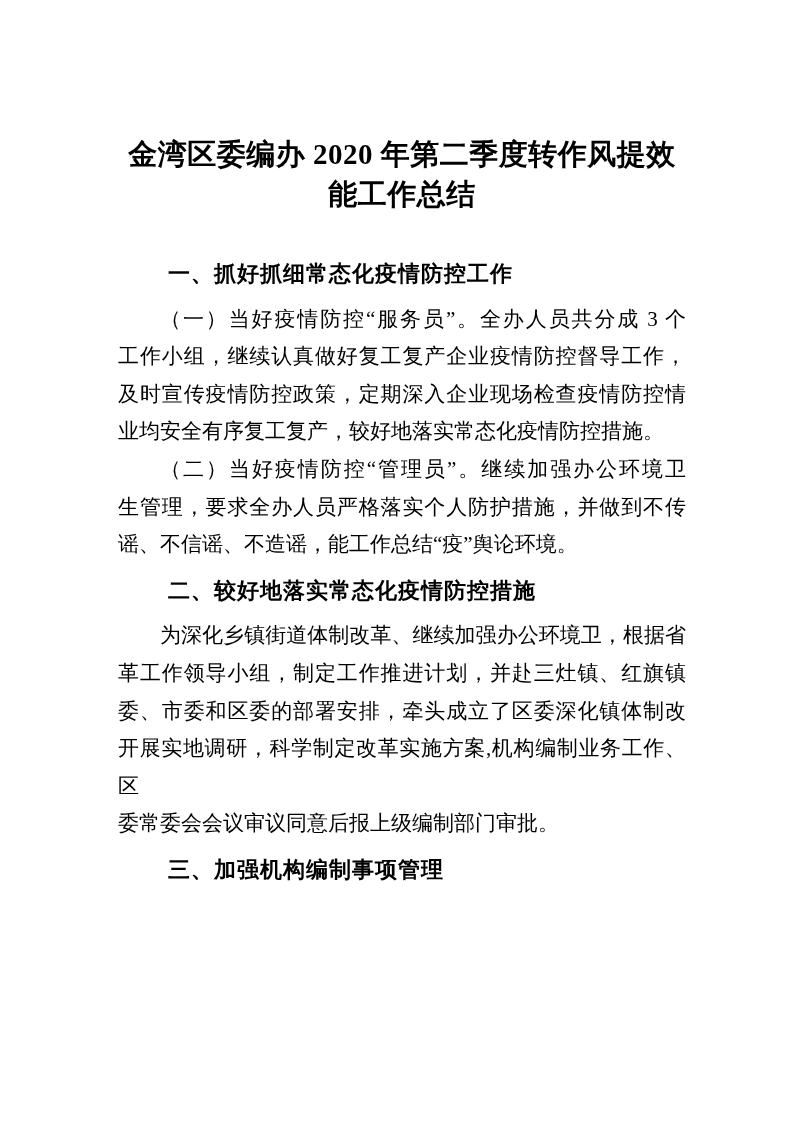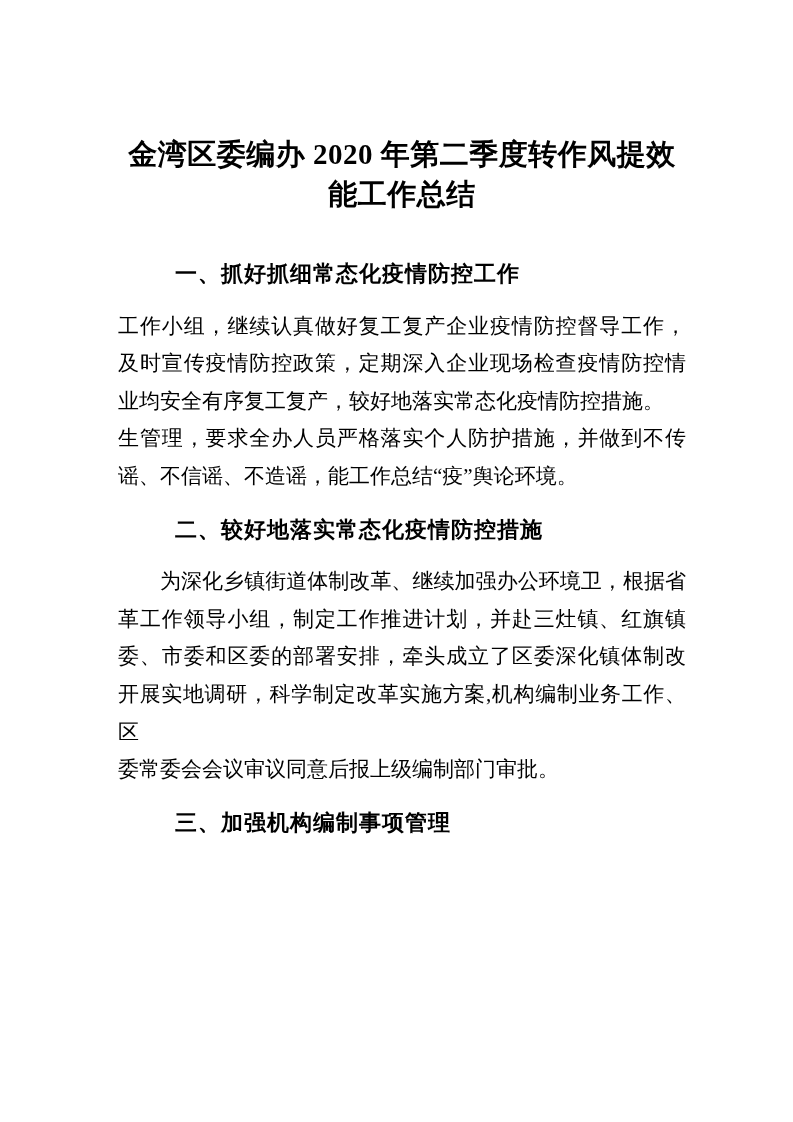--- a/index.html
+++ b/index.html
@@ -37,45 +37,47 @@
     text-align: justify;
     text-align-last: justify;
     -moz-text-align-last: justify;
   }
   .line.last {
     text-align-last: left;
     -moz-text-align-last: left;
   }
   .line.first { text-indent: 42px; }
   .heading {
-    margin: 15px;
+    margin: 8px;
     font-family: "Liberation Sans", "DejaVu Sans", sans-serif;
     font-weight: bold;
     font-size: 22px;
     line-height: 37.6px;
     text-indent: 42px;
     letter-spacing: 1px;
   }
 </style>
 </head>
 <body>
 
 <div class="page">
   <h1 class="doc-title">
     <span class="title-line">金湾区委编办 2020 年第二季度转作风提效</span>
     <span class="title-line">能工作总结</span>
   </h1>
   <div class="doc-body" id="doc-body">
       <p class="heading">一、抓好抓细常态化疫情防控工作</p>
       <div class="paragraph">
+        <div class="line first">（一）当好疫情防控“服务员”。全办人员共分成 3 个</div>
         <div class="line">工作小组，继续认真做好复工复产企业疫情防控督导工作，</div>
         <div class="line">及时宣传疫情防控政策，定期深入企业现场检查疫情防控情</div>
         <div class="line last">业均安全有序复工复产，较好地落实常态化疫情防控措施。</div>
       </div>
       <div class="paragraph">
+        <div class="line first">（二）当好疫情防控“管理员”。继续加强办公环境卫</div>
         <div class="line">生管理，要求全办人员严格落实个人防护措施，并做到不传</div>
         <div class="line last">谣、不信谣、不造谣，能工作总结“疫”舆论环境。</div>
       </div>
       <p class="heading">二、较好地落实常态化疫情防控措施</p>
       <div class="paragraph">
         <div class="line first">为深化乡镇街道体制改革、继续加强办公环境卫，根据省</div>
         <div class="line">革工作领导小组，制定工作推进计划，并赴三灶镇、红旗镇</div>
         <div class="line">委、市委和区委的部署安排，牵头成立了区委深化镇体制改</div>
         <div class="line">开展实地调研，科学制定改革实施方案,机构编制业务工作、区</div>
         <div class="line last">委常委会会议审议同意后报上级编制部门审批。</div>

